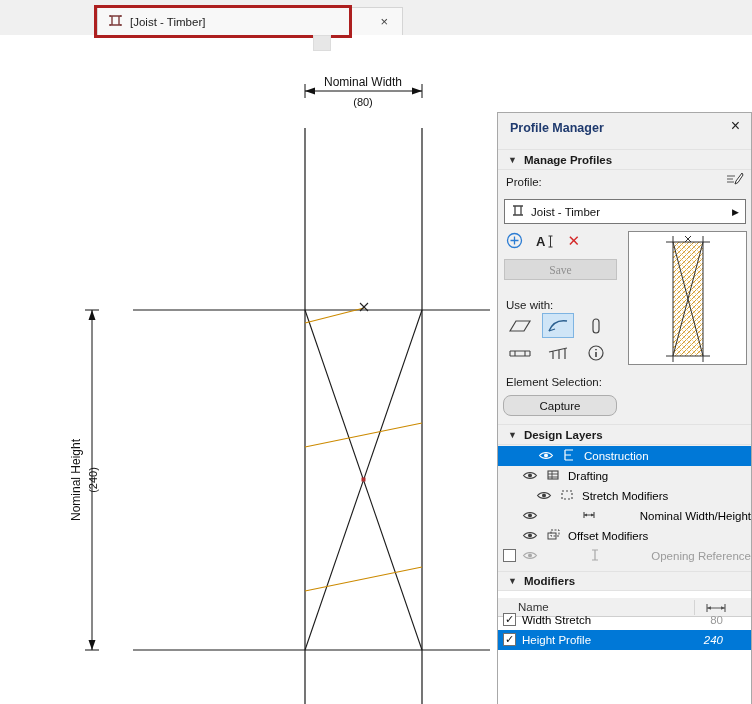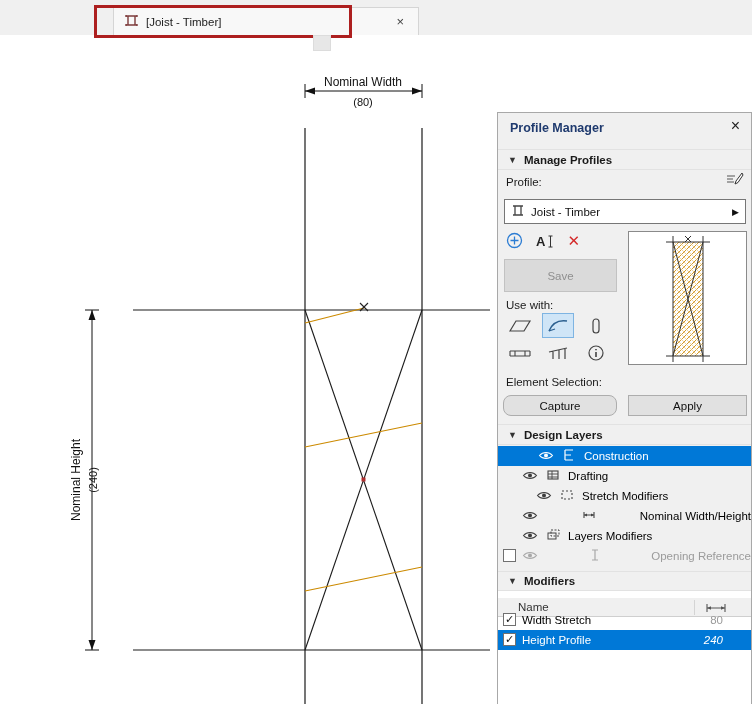--- a/index.html
+++ b/index.html
@@ -4,21 +4,21 @@
 <style>
   html,body{margin:0;padding:0;background:#fff;}
   body{width:752px;height:704px;position:relative;overflow:hidden;
        font-family:"Liberation Sans","DejaVu Sans",sans-serif;font-size:11.5px;color:#111;}
   .abs{position:absolute;box-sizing:border-box;}
 
   
   .tabstrip{left:0;top:0;width:752px;height:35px;background:#f0f0f0;}
   .tab{left:97px;top:7px;width:306px;height:28px;background:#f8f8f8;
        border:1px solid #d5d5d5;border-bottom:none;display:flex;align-items:center;
-       padding:0 10px;gap:7px;margin-left:16px;}
+       padding:0 10px;gap:7px;}
   .tab-label{color:#222;}
   .tab-close{margin-left:auto;color:#444;font-size:13px;cursor:default;padding:0 4px;}
   .annotation{left:94px;top:5px;width:258px;height:33px;border:3px solid #ad1f1f;pointer-events:none;}
   .graybox{left:313px;top:35px;width:18px;height:16px;background:#e7e7e7;border:1px solid #dcdcdc;}
 
   
   svg.canvas{left:0;top:35px;width:752px;height:669px;}
   svg.canvas text{font-family:"Liberation Sans","DejaVu Sans",sans-serif;fill:#111;}
   .dimlabel{font-size:12px;}
   .dimvalue{font-size:11px;}
@@ -164,21 +164,21 @@
     </span>
     <span style="display:flex;align-items:center;gap:2px;">
       <span style="font-size:13px;font-weight:700;color:#222;">A</span>
       <svg width="7" height="15" viewBox="0 0 7 15">
           <path d="M3.5 2 V13 M1.5 2 H5.5 M1.5 13 H5.5" stroke="#333" stroke-width="1" fill="none"></path>
         </svg>
     </span>
     <span class="del-x">✕</span>
   </div>
 
-  <div class="abs btn disabled" style="left:6px;top:146px;width:113px;height:33px;">
+  <div class="abs btn disabled" style="left:6px;top:146px;width:113px;height:21px;font-family:Liberation Serif, serif;">
     <span>Save</span>
   </div>
 
   <div class="abs preview">
     <svg width="117" height="132" viewBox="0 0 117 132">
       <defs>
         <pattern id="hatch" patternUnits="userSpaceOnUse" width="5" height="5">
           <path d="M0 5 L5 0" stroke="#d49a2a" stroke-width="1"></path>
           <path d="M0 0 L5 5" stroke="#e8c57a" stroke-width="0.7"></path>
         </pattern>
@@ -232,23 +232,20 @@
           <path d="M12 8 V13 M12 5 V6.3" stroke="#444" stroke-width="1.6"></path>
         </svg>
     </span>
   </div>
 
   <span class="abs lbl" style="left:8px;top:263px;">Element Selection:</span>
 
   <div class="abs btn" style="left:5px;top:282px;width:114px;height:21px;border-radius:8px;">
     <span>Capture</span>
   </div>
-  <div class="abs btn" style="left:130px;top:282px;width:119px;height:21px;">
-    <span>Apply</span>
-  </div>
 
   <div class="abs sec" style="top:311px;">
     <span class="tri">▼</span>
     <span>Design Layers</span>
   </div>
 
   <div class="abs lrow sel" style="top:333px;">
     <span>
       <svg width="16" height="11" viewBox="0 0 16 11">
           <path d="M1.5 5.5 C5 1.5 11 1.5 14.5 5.5 C11 9.5 5 9.5 1.5 5.5 Z" stroke="#fff" fill="none" stroke-width="1.1"></path>
@@ -317,21 +314,21 @@
           <path d="M1.5 5.5 C5 1.5 11 1.5 14.5 5.5 C11 9.5 5 9.5 1.5 5.5 Z" stroke="#3c3c3c" fill="none" stroke-width="1.1"></path>
           <circle cx="8" cy="5.5" r="2" fill="#3c3c3c"></circle>
         </svg>
     </span>
     <span class="licon">
       <svg width="14" height="14" viewBox="0 0 14 14">
           <rect x="2" y="5" width="8" height="6" stroke="#444" stroke-width="1" fill="none"></rect>
           <rect x="5" y="2" width="8" height="6" stroke="#444" stroke-width="1" fill="none" stroke-dasharray="2,1.5"></rect>
         </svg>
     </span>
-    <span class="ltext">Layers Modifiers</span>
+    <span class="ltext">Offset Modifiers</span>
   </div>
 
   <div class="abs lrow dis" style="top:433px;">
     <span class="cbx"></span>
     <span>
       <svg width="16" height="11" viewBox="0 0 16 11">
           <path d="M1.5 5.5 C5 1.5 11 1.5 14.5 5.5 C11 9.5 5 9.5 1.5 5.5 Z" stroke="#a8a8a8" fill="none" stroke-width="1.1"></path>
           <circle cx="8" cy="5.5" r="2" fill="#a8a8a8"></circle>
         </svg>
     </span>

